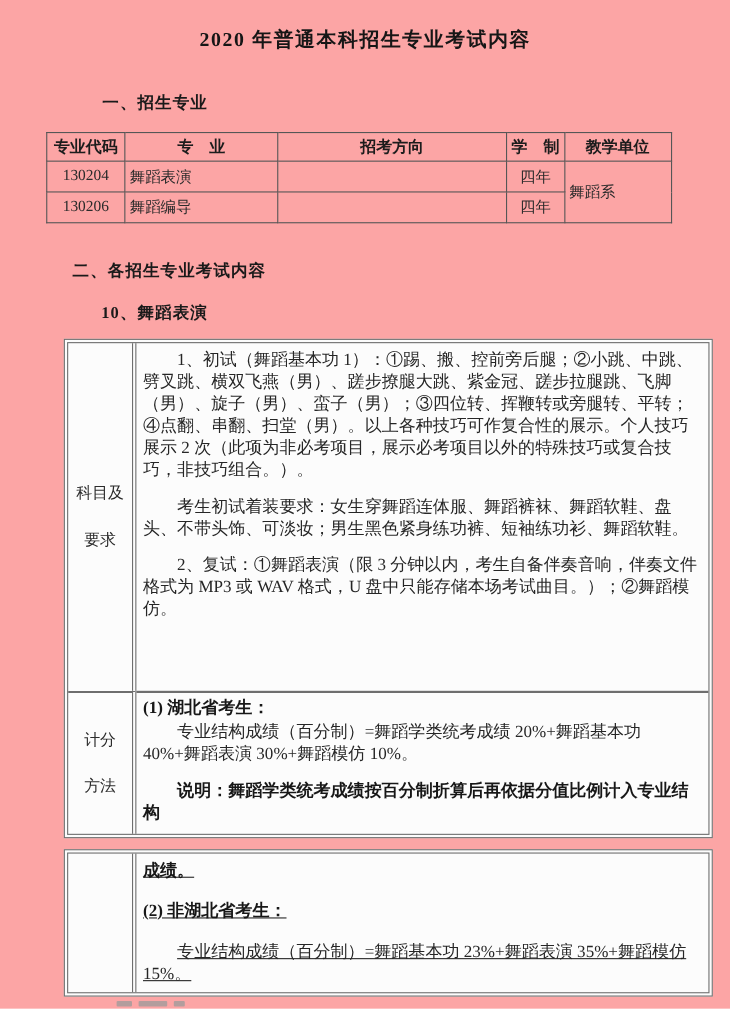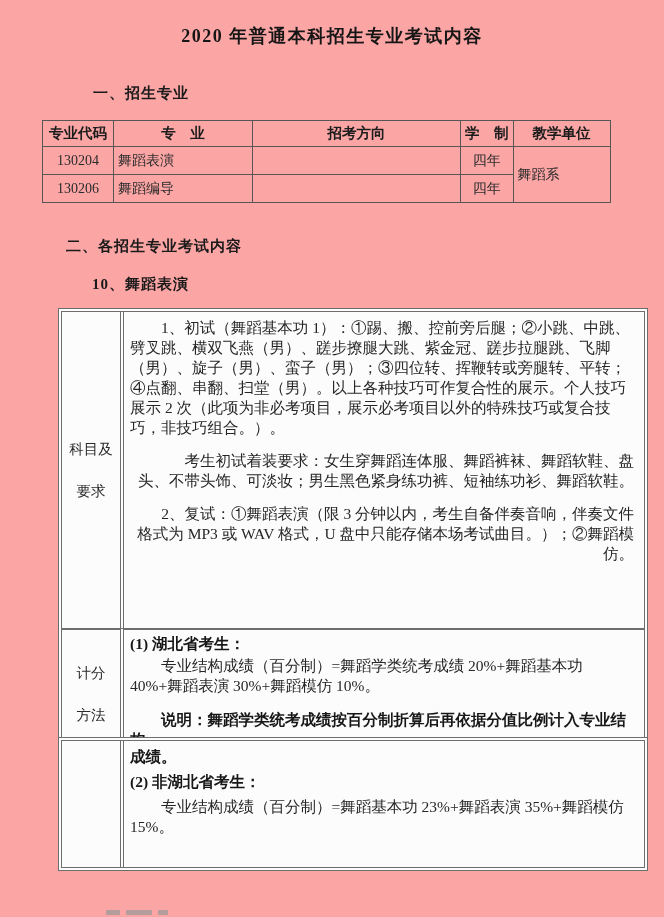--- a/index.html
+++ b/index.html
@@ -37,39 +37,39 @@
 
   
   .exam-table{
     position:absolute;left:58px;width:590px;
     box-sizing:border-box;
     border:4px double #6e6e6e;
     display:grid;grid-template-columns:62px 1fr;
     background:#fcfcfc;
   }
   .tA{top:308px;height:454px;grid-template-rows:316px 1fr;}
-  .tB{top:737px;height:134px;grid-template-rows:1fr;}
+  .tB{top:772px;height:134px;grid-template-rows:1fr;text-decoration:underline;}
   .lbl{
     border-right:4px double #6e6e6e;
     display:flex;align-items:center;justify-content:center;
     text-align:center;white-space:pre-line;
     font-size:14.5px;line-height:42px;color:#2b2b2b;
   }
   .cell{
     padding:6px 10px 4px 6px;
     font-size:15.5px;line-height:20px;color:#262626;
     overflow:hidden;
   }
   .r2l,.r2c{border-top:2px solid #6e6e6e;}
   .r2c{padding-top:4px;}
   .cell p{margin:0;}
-  .cell-subjects p + p{margin-top:13px;text-align:right;}
+  .cell-subjects p + p{margin-top:13px;}
   .cell-scoring p + p{margin-top:2px;}
   .cell-scoring p.note{margin-top:14px;}
-  .cell-cont p + p{margin-top:5px;}
+  .cell-cont p + p{margin-top:17px;}
   .indent{text-indent:2em;}
   .bold{font-weight:bold;color:#171717;}
 
   
   .remnant{position:absolute;left:106px;top:910px;display:flex;gap:6px;align-items:flex-start;}
   .rm{height:5px;background:#9b9b9b;opacity:.75;border-radius:1px;display:block;}
   .rm1{width:14px;}.rm2{width:26px;}.rm3{width:10px;}
 </style>
 </head>
 <body>

